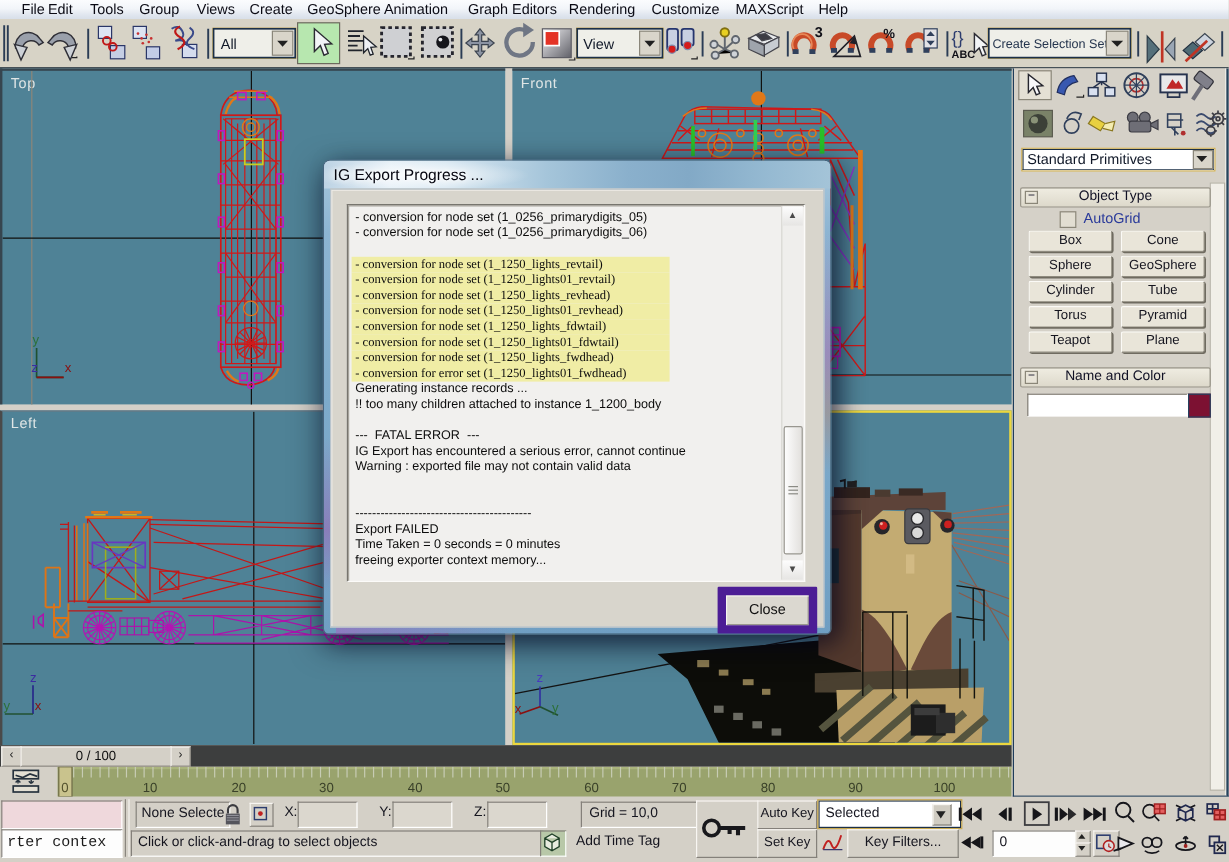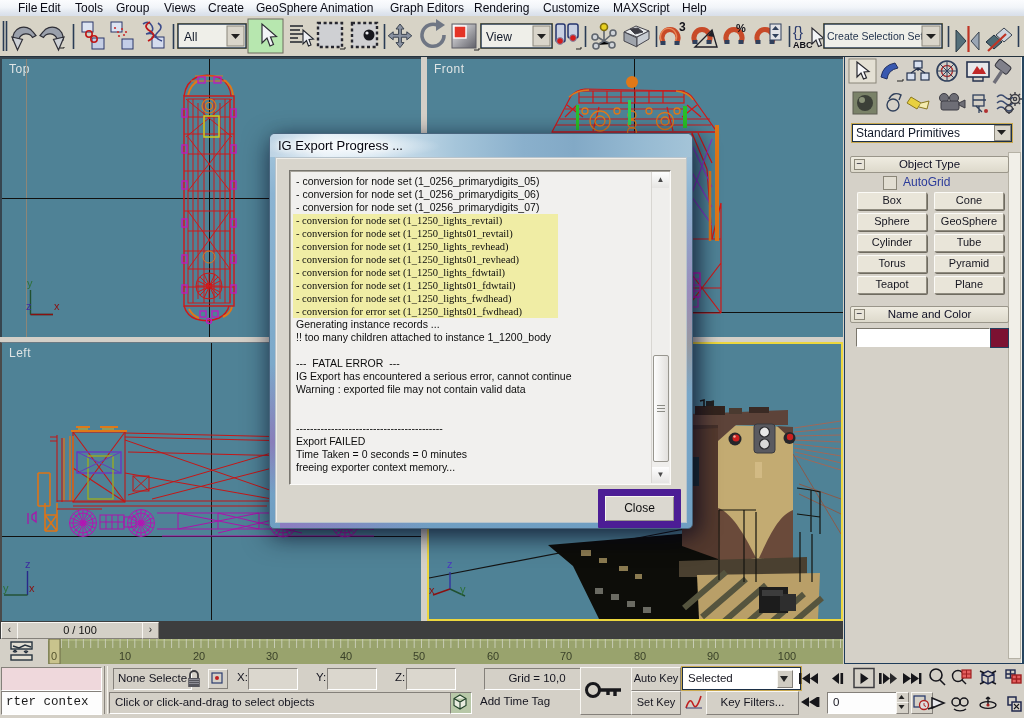--- a/index.html
+++ b/index.html
@@ -648,21 +648,21 @@
  <svg width="18" height="18" style="position:absolute;left:208px;top:5px">
   <rect x="4" y="4" width="10" height="10" fill="none" stroke="#2c3c6e" stroke-width="1.2"></rect>
   <circle cx="9" cy="9" r="2" fill="#c02020"></circle>
  </svg>
  <span style="position:absolute;left:237px;top:7px;">X:</span>
  <div class="sunken" style="left:248px;top:4px;width:48px;height:20px;background:#dbd7ce"></div>
  <span style="position:absolute;left:316px;top:7px;">Y:</span>
  <div class="sunken" style="left:327px;top:4px;width:48px;height:20px;background:#dbd7ce"></div>
  <span style="position:absolute;left:395px;top:7px;">Z:</span>
  <div class="sunken" style="left:406px;top:4px;width:48px;height:20px;background:#dbd7ce"></div>
- <div class="sunken" style="left:484px;top:4px;width:92px;height:20px;line-height:19px;padding-left:6px;text-align:center;">Grid = 10,0</div>
+ <div class="sunken" style="left:484px;top:4px;width:92px;height:20px;line-height:19px;padding-left:6px;">Grid = 10,0</div>
 
  <div class="sunken" style="left:109px;top:28px;width:337px;height:20px;line-height:19px;padding-left:5px;">Click or click-and-drag to select objects</div>
  <div class="sunken" style="left:450px;top:28px;width:20px;height:20px;background:#b8c8a8"></div>
  <svg width="20" height="20" style="position:absolute;left:450px;top:28px">
   <path d="M10,3 l6,3.5 v7 l-6,3.5 -6,-3.5 v-7 z M4,6.5 l6,3.5 6,-3.5 M10,10 v7" fill="#e8ecdf" stroke="#204028" stroke-width="1.1"></path>
  </svg>
  <span style="position:absolute;left:480px;top:31px;">Add Time Tag</span>
 
  <div class="raised" style="left:580px;top:3px;width:50px;height:46px;"></div>
  <svg width="50" height="46" style="position:absolute;left:580px;top:3px">
@@ -763,21 +763,20 @@
   <div style="position:absolute;left:0;top:230px;width:5px;height:130px;background:linear-gradient(rgba(150,80,170,0),rgba(160,80,170,.45) 60%,rgba(140,60,150,0));"></div>
   <div style="position:absolute;left:10px;bottom:0;width:150px;height:6px;background:linear-gradient(to right,rgba(170,90,190,.5),rgba(170,90,190,0));"></div>
   <div style="position:absolute;right:0;top:60px;width:5px;height:200px;background:linear-gradient(rgba(200,80,150,0),rgba(190,90,160,.4) 50%,rgba(200,120,80,.35),rgba(200,80,150,0));"></div>
   <div id="dlgtitle">
       <span>IG Export Progress ...</span>
     </div>
   <div id="dlginner">
     <div id="listbox">
       <div class="tx" style="top:4px">- conversion for node set (1_0256_primarydigits_05)</div>
       <div class="tx" style="top:17px">- conversion for node set (1_0256_primarydigits_06)</div>
-      <div class="tx" style="top:30px">- conversion for node set (1_0256_primarydigits_07)</div>
       <div class="tx hl" style="top:43px;width:262px">- conversion for node set (1_1250_lights_revtail)</div>
       <div class="tx hl" style="top:56px;width:262px">- conversion for node set (1_1250_lights01_revtail)</div>
       <div class="tx hl" style="top:69px;width:262px">- conversion for node set (1_1250_lights_revhead)</div>
       <div class="tx hl" style="top:82px;width:262px">- conversion for node set (1_1250_lights01_revhead)</div>
       <div class="tx hl" style="top:95px;width:262px">- conversion for node set (1_1250_lights_fdwtail)</div>
       <div class="tx hl" style="top:108px;width:262px">- conversion for node set (1_1250_lights01_fdwtail)</div>
       <div class="tx hl" style="top:121px;width:262px">- conversion for node set (1_1250_lights_fwdhead)</div>
       <div class="tx hl" style="top:134px;width:262px">- conversion for error set (1_1250_lights01_fwdhead)</div>
       <div class="tx" style="top:147px">Generating instance records ...</div>
       <div class="tx" style="top:160px">!! too many children attached to instance 1_1200_body</div>

